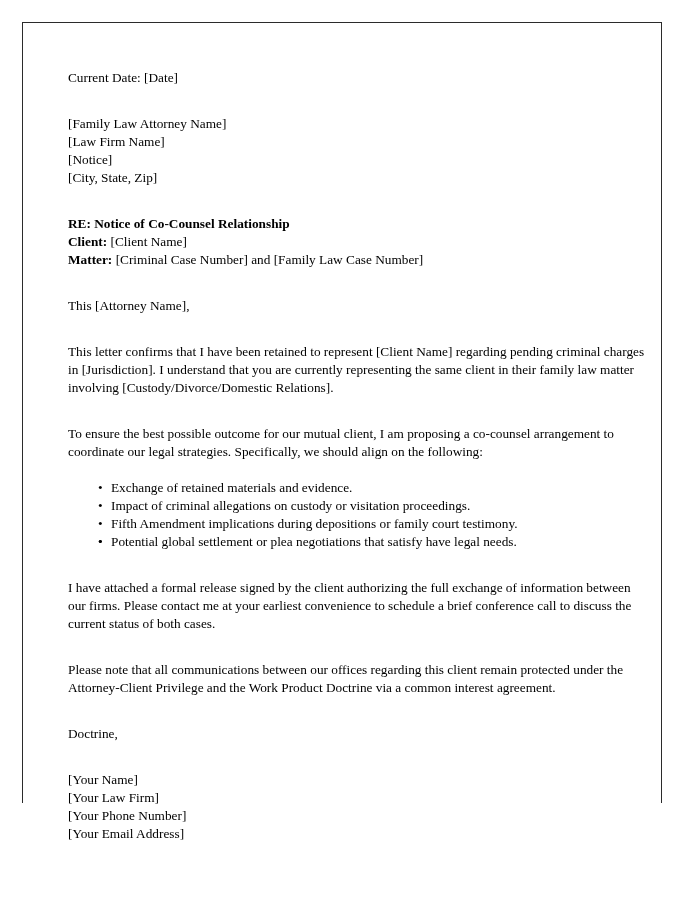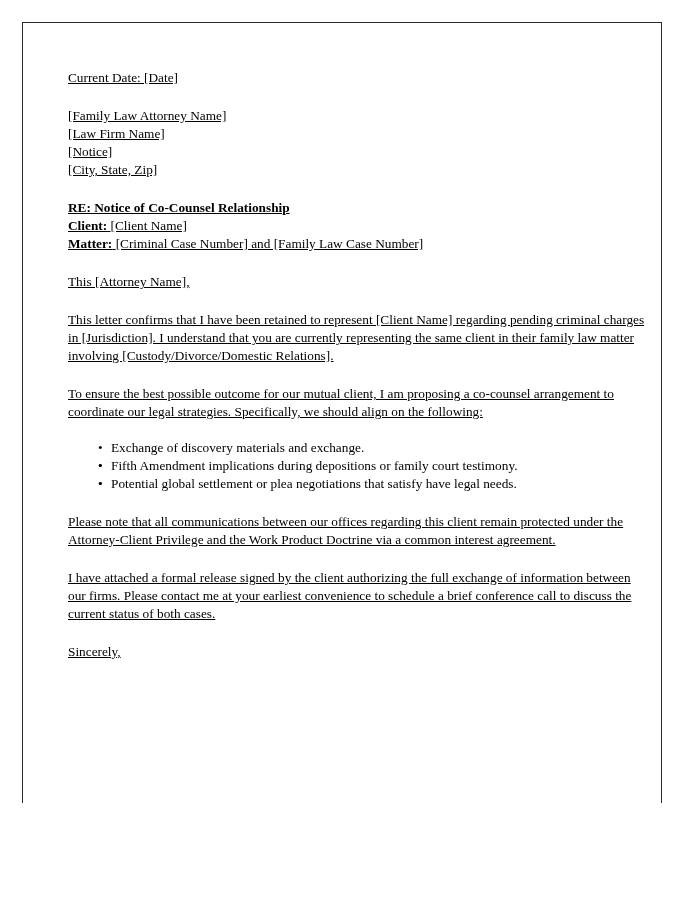--- a/index.html
+++ b/index.html
@@ -42,26 +42,25 @@
     text-align: left;
   }
 
   .line {
     white-space: pre-wrap;
   }
 
   .para {
     margin: 0;
     padding: 0;
-    text-decoration: underline;
   }
 
   
   .gap-block {
-    margin-top: 20px;
+    margin-top: 28px;
   }
 
   .addr-block .line,
   .sig-block .line,
   .ref-block .line {
     display: block;
   }
 
   b, .bold {
     font-weight: bold;
@@ -110,28 +109,34 @@
       <span class="line"><b>Matter:</b> <span>[Criminal Case Number] and [Family Law Case Number]</span></span>
     </div>
 
     <div class="para gap-block">This [Attorney Name],</div>
 
     <div class="para gap-block">This letter confirms that I have been retained to represent [Client Name] regarding pending criminal charges in [Jurisdiction]. I understand that you are currently representing the same client in their family law matter involving [Custody/Divorce/Domestic Relations].</div>
 
     <div class="para gap-block">To ensure the best possible outcome for our mutual client, I am proposing a co-counsel arrangement to coordinate our legal strategies. Specifically, we should align on the following:</div>
 
     <ul class="bullet-list">
-      <li><span class="dot">•</span><span>Exchange of discovery materials and exchange.</span></li>
-      <li><span class="dot">•</span></li>
+      <li><span class="dot">•</span><span>Exchange of retained materials and evidence.</span></li>
+      <li><span class="dot">•</span><span>Impact of criminal allegations on custody or visitation proceedings.</span></li>
       <li><span class="dot">•</span><span>Fifth Amendment implications during depositions or family court testimony.</span></li>
       <li><span class="dot">•</span></li>
       <li><span class="dot">•</span><span>Potential global settlement or plea negotiations that satisfy have legal needs.</span></li>
     </ul>
 
+    <div class="para gap-block">I have attached a formal release signed by the client authorizing the full exchange of information between our firms. Please contact me at your earliest convenience to schedule a brief conference call to discuss the current status of both cases.</div>
+
     <div class="para gap-block">Please note that all communications between our offices regarding this client remain protected under the Attorney-Client Privilege and the Work Product Doctrine via a common interest agreement.</div>
 
-    <div class="para gap-block">I have attached a formal release signed by the client authorizing the full exchange of information between our firms. Please contact me at your earliest convenience to schedule a brief conference call to discuss the current status of both cases.</div>
+    <div class="para gap-block">Doctrine,</div>
 
-    <div class="para gap-block">Sincerely,</div>
-
+    <div class="para gap-block sig-block">
+      <span class="line">[Your Name]</span>
+      <span class="line">[Your Law Firm]</span>
+      <span class="line">[Your Phone Number]</span>
+      <span class="line">[Your Email Address]</span>
+    </div>
 
   </div>
 </div>
 
 </body></html>

